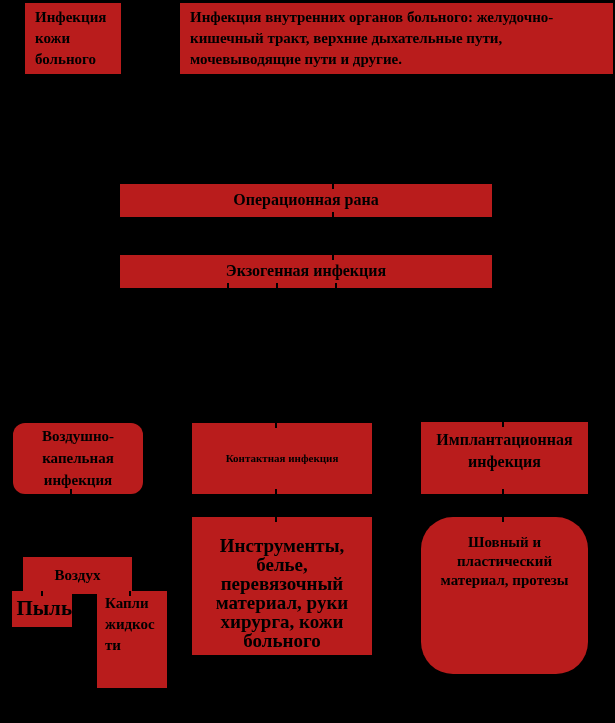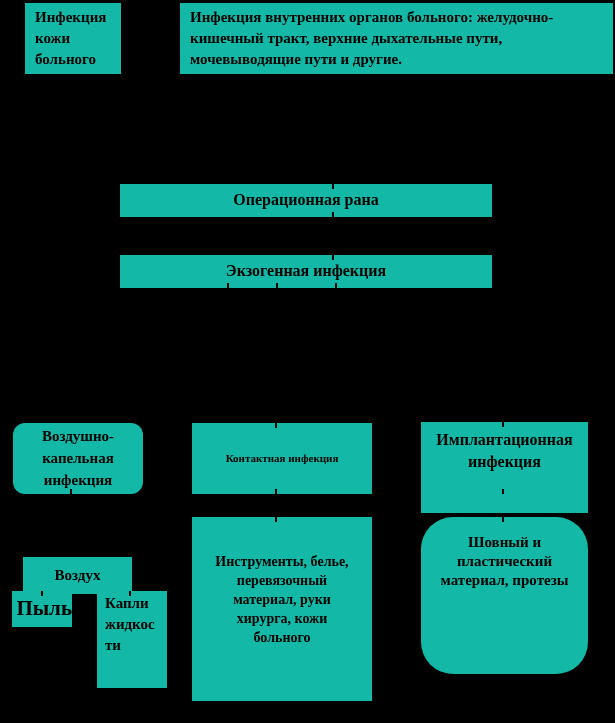--- a/index.html
+++ b/index.html
@@ -1,19 +1,19 @@
 <!DOCTYPE html>
 <html><head>
 <meta charset="utf-8">
 <style>
   html,body{margin:0;padding:0;background:#000000;}
   #canvas{position:relative;width:615px;height:723px;background:#000000;overflow:hidden;}
   .box{
     position:absolute;
-    background:#14b8a6;
+    background:#b91c1c;
     color:#000000;
     font-family:"Liberation Serif","DejaVu Serif",serif;
     font-weight:bold;
     white-space:pre-line;
     box-sizing:border-box;
   }
   .tick{position:absolute;width:2px;height:5px;background:#000000;}
 </style>
 </head>
 <body>
@@ -32,32 +32,32 @@
   <div class="box" style="left:120px;top:184px;width:372px;height:33px;text-align:center;font-size:16px;line-height:32px;">Операционная рана</div>
 
   <div class="box" style="left:120px;top:255px;width:372px;height:33px;text-align:center;font-size:16px;line-height:32px;">Экзогенная инфекция</div>
 
   <div class="box" style="left:13px;top:423px;width:130px;height:71px;text-align:center;font-size:15px;line-height:22px;padding-top:2px;border-radius:12px;">Воздушно-
 капельная
 инфекция</div>
 
   <div class="box" style="left:192px;top:423px;width:180px;height:71px;text-align:center;font-size:11px;line-height:71px;">Контактная инфекция</div>
 
-  <div class="box" style="left:421px;top:422px;width:167px;height:91px;text-align:center;font-size:16px;line-height:22px;padding-top:7px;">Имплантационная
+  <div class="box" style="left:421px;top:422px;width:167px;height:72px;text-align:center;font-size:16px;line-height:22px;padding-top:7px;">Имплантационная
 инфекция</div>
 
   <div class="box" style="left:23px;top:518px;width:109px;height:37px;text-align:center;font-size:15px;line-height:36px;margin-top:39px;">Воздух</div>
 
   <div class="box" style="left:12px;top:591px;width:60px;height:36px;text-align:right;font-size:21px;line-height:35px;">Пыль</div>
 
   <div class="box" style="left:97px;top:591px;width:70px;height:97px;padding:2px 0 0 8px;font-size:15px;line-height:21px;">Капли
 жидкос
 ти</div>
 
-  <div class="box" style="left:192px;top:517px;width:180px;height:184px;text-align:center;font-size:14px;line-height:19px;padding-top:35px;">Инструменты, белье,
+  <div class="box" style="left:192px;top:517px;width:180px;height:138px;text-align:center;font-size:19px;line-height:19px;padding-top:19px;">Инструменты, белье,
 перевязочный
 материал, руки
 хирурга, кожи
 больного</div>
 
   <div class="box" style="left:421px;top:517px;width:167px;height:157px;text-align:center;font-size:15px;line-height:19px;padding-top:16px;border-radius:32px;">Шовный и
 пластический
 материал, протезы</div>
 
   <div class="tick" style="left:142px;top:112px;"></div>

